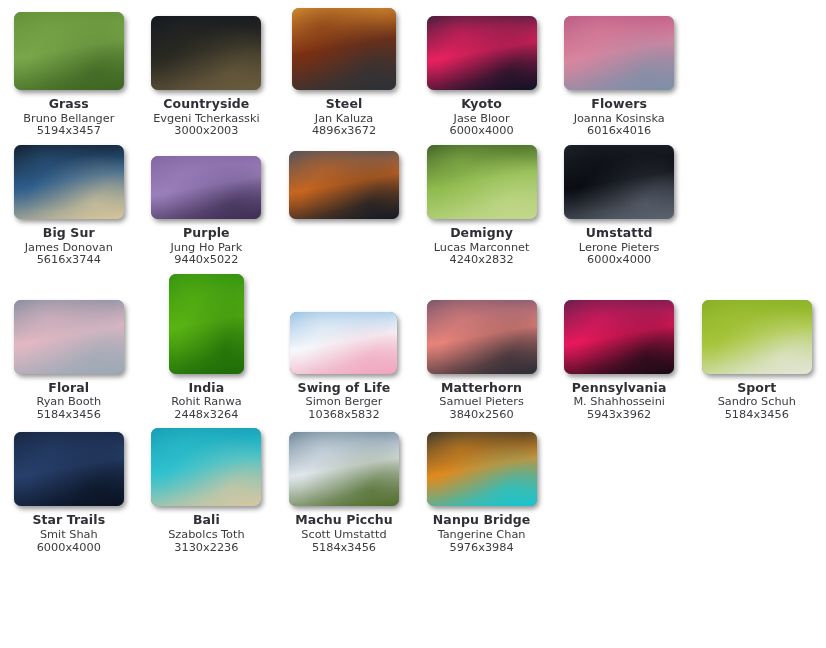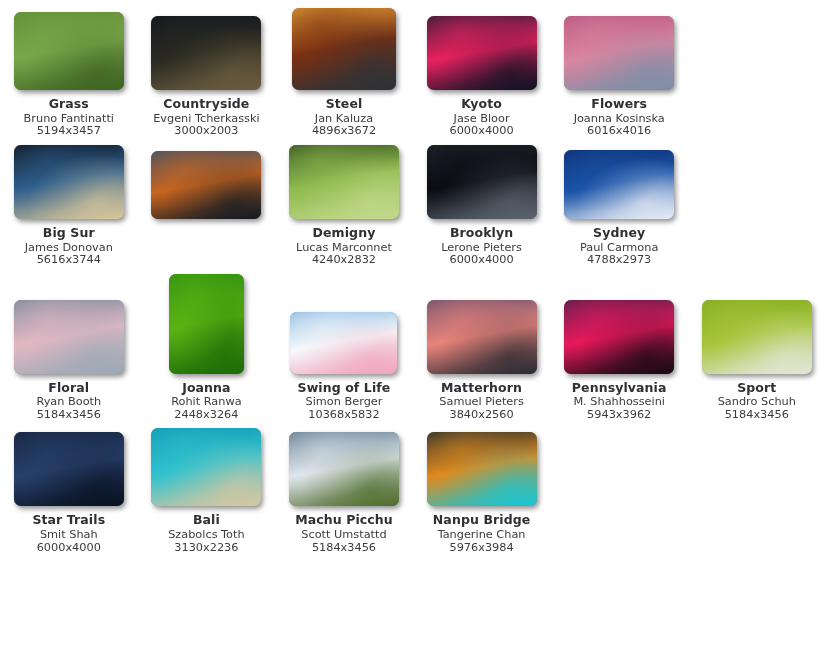--- a/index.html
+++ b/index.html
@@ -84,21 +84,21 @@
     <div class="row">
       <div class="card">
         <div class="thumb-slot" style="height: 82px;">
           <div class="thumb" style="width: 110px; height: 78px;">
             <div class="layer" style="background: linear-gradient(170deg, rgb(94, 138, 51) 0%, rgb(121, 166, 74) 48%, rgb(61, 99, 33) 100%);"></div>
             <div class="layer" style="background: radial-gradient(at 30% 25%, rgba(121, 166, 74, 0.533) 0%, transparent 62%), radial-gradient(at 75% 80%, rgba(61, 99, 33, 0.667) 0%, transparent 60%);"></div>
           </div>
         </div>
         <div class="meta">
           <span class="title">Grass</span>
-          <span class="author">Bruno Fantinatti</span>
+          <span class="author">Bruno Bellanger</span>
           <span class="dims">5194x3457</span>
         </div>
       </div>
       <div class="card">
         <div class="thumb-slot" style="height: 82px;">
           <div class="thumb" style="width: 110px; height: 74px;">
             <div class="layer" style="background: linear-gradient(170deg, rgb(14, 19, 32) 0%, rgb(42, 42, 34) 48%, rgb(107, 92, 62) 100%);"></div>
             <div class="layer" style="background: radial-gradient(at 30% 25%, rgba(42, 42, 34, 0.533) 0%, transparent 62%), radial-gradient(at 75% 80%, rgba(107, 92, 62, 0.667) 0%, transparent 60%);"></div>
           </div>
         </div>
@@ -157,20 +157,33 @@
           </div>
         </div>
         <div class="meta">
           <span class="title">Big Sur</span>
           <span class="author">James Donovan</span>
           <span class="dims">5616x3744</span>
         </div>
       </div>
       <div class="card">
         <div class="thumb-slot" style="height: 74px;">
+          <div class="thumb" style="width: 110px; height: 63px;">
+            <div class="layer" style="background: linear-gradient(170deg, rgb(122, 95, 156) 0%, rgb(154, 127, 187) 48%, rgb(60, 45, 82) 100%);"></div>
+            <div class="layer" style="background: radial-gradient(at 30% 25%, rgba(154, 127, 187, 0.533) 0%, transparent 62%), radial-gradient(at 75% 80%, rgba(60, 45, 82, 0.667) 0%, transparent 60%);"></div>
+          </div>
+        </div>
+        <div class="meta">
+          <span class="title">Purple</span>
+          <span class="author">Jung Ho Park</span>
+          <span class="dims">9440x5022</span>
+        </div>
+      </div>
+      <div class="card">
+        <div class="thumb-slot" style="height: 74px;">
           <div class="thumb" style="width: 110px; height: 68px;">
             <div class="layer" style="background: linear-gradient(170deg, rgb(44, 79, 115) 0%, rgb(200, 101, 31) 48%, rgb(17, 26, 36) 100%);"></div>
             <div class="layer" style="background: radial-gradient(at 30% 25%, rgba(200, 101, 31, 0.533) 0%, transparent 62%), radial-gradient(at 75% 80%, rgba(17, 26, 36, 0.667) 0%, transparent 60%);"></div>
           </div>
         </div>
       </div>
       <div class="card">
         <div class="thumb-slot" style="height: 74px;">
           <div class="thumb" style="width: 110px; height: 74px;">
             <div class="layer" style="background: linear-gradient(170deg, rgb(45, 74, 28) 0%, rgb(143, 187, 78) 48%, rgb(195, 217, 140) 100%);"></div>
@@ -184,36 +197,23 @@
         </div>
       </div>
       <div class="card">
         <div class="thumb-slot" style="height: 74px;">
           <div class="thumb" style="width: 110px; height: 74px;">
             <div class="layer" style="background: linear-gradient(170deg, rgb(35, 39, 48) 0%, rgb(10, 12, 18) 48%, rgb(92, 100, 112) 100%);"></div>
             <div class="layer" style="background: radial-gradient(at 30% 25%, rgba(10, 12, 18, 0.533) 0%, transparent 62%), radial-gradient(at 75% 80%, rgba(92, 100, 112, 0.667) 0%, transparent 60%);"></div>
           </div>
         </div>
         <div class="meta">
-          <span class="title">Brooklyn</span>
+          <span class="title">Umstattd</span>
           <span class="author">Lerone Pieters</span>
           <span class="dims">6000x4000</span>
-        </div>
-      </div>
-      <div class="card">
-        <div class="thumb-slot" style="height: 74px;">
-          <div class="thumb" style="width: 110px; height: 69px;">
-            <div class="layer" style="background: linear-gradient(170deg, rgb(12, 42, 110) 0%, rgb(26, 84, 168) 48%, rgb(234, 238, 246) 100%);"></div>
-            <div class="layer" style="background: radial-gradient(at 30% 25%, rgba(26, 84, 168, 0.533) 0%, transparent 62%), radial-gradient(at 75% 80%, rgba(234, 238, 246, 0.667) 0%, transparent 60%);"></div>
-          </div>
-        </div>
-        <div class="meta">
-          <span class="title">Sydney</span>
-          <span class="author">Paul Carmona</span>
-          <span class="dims">4788x2973</span>
         </div>
       </div>
     </div>
     <div class="row">
       <div class="card">
         <div class="thumb-slot" style="height: 100px;">
           <div class="thumb" style="width: 110px; height: 74px;">
             <div class="layer" style="background: linear-gradient(170deg, rgb(109, 131, 152) 0%, rgb(226, 184, 195) 48%, rgb(154, 169, 181) 100%);"></div>
             <div class="layer" style="background: radial-gradient(at 30% 25%, rgba(226, 184, 195, 0.533) 0%, transparent 62%), radial-gradient(at 75% 80%, rgba(154, 169, 181, 0.667) 0%, transparent 60%);"></div>
           </div>
@@ -225,21 +225,21 @@
         </div>
       </div>
       <div class="card">
         <div class="thumb-slot" style="height: 100px;">
           <div class="thumb" style="width: 75px; height: 100px;">
             <div class="layer" style="background: linear-gradient(170deg, rgb(46, 139, 15) 0%, rgb(89, 179, 19) 48%, rgb(29, 107, 8) 100%);"></div>
             <div class="layer" style="background: radial-gradient(at 30% 25%, rgba(89, 179, 19, 0.533) 0%, transparent 62%), radial-gradient(at 75% 80%, rgba(29, 107, 8, 0.667) 0%, transparent 60%);"></div>
           </div>
         </div>
         <div class="meta">
-          <span class="title">Joanna</span>
+          <span class="title">India</span>
           <span class="author">Rohit Ranwa</span>
           <span class="dims">2448x3264</span>
         </div>
       </div>
       <div class="card">
         <div class="thumb-slot" style="height: 100px;">
           <div class="thumb" style="width: 107px; height: 62px;">
             <div class="layer" style="background: linear-gradient(170deg, rgb(127, 180, 224) 0%, rgb(246, 248, 250) 48%, rgb(240, 164, 188) 100%);"></div>
             <div class="layer" style="background: radial-gradient(at 30% 25%, rgba(246, 248, 250, 0.533) 0%, transparent 62%), radial-gradient(at 75% 80%, rgba(240, 164, 188, 0.667) 0%, transparent 60%);"></div>
           </div>

